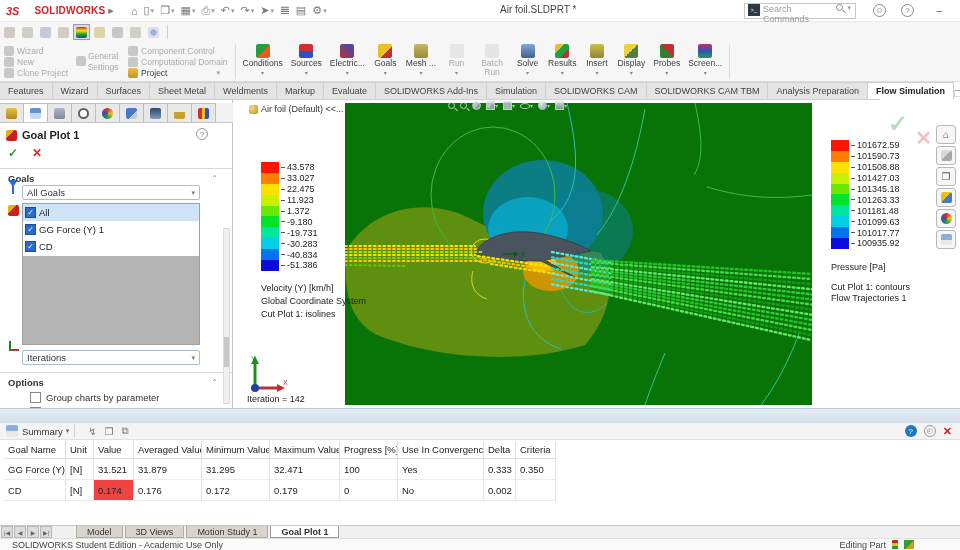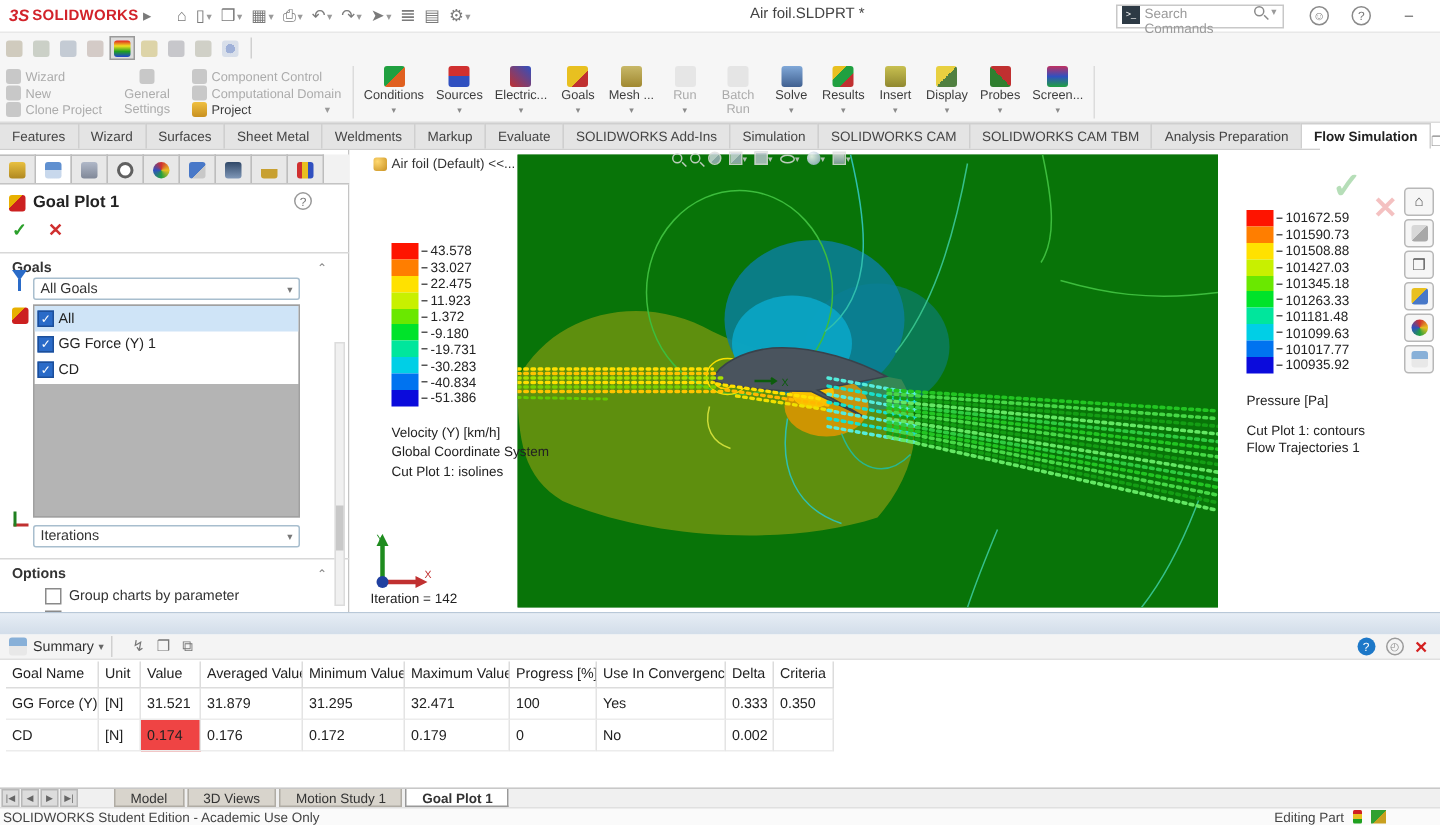--- a/index.html
+++ b/index.html
@@ -2,21 +2,21 @@
 <html><head>
 <meta charset="utf-8">
 <style>
 *{box-sizing:border-box;margin:0;padding:0}
 body{font-family:"Liberation Sans",sans-serif;background:#fff}
 #app{position:relative;width:960px;height:550px;background:#fff;overflow:hidden;font-size:10px;color:#333}
 .abs{position:absolute}
 
 #titlebar{left:0;top:0;width:960px;height:22px;background:#fff;border-bottom:1px solid #e8e8e8;display:flex;align-items:center}
 .swlogo{display:flex;align-items:center;margin-left:6px}
-.swds{color:#d2232a;font-weight:bold;font-style:italic;font-size:11px;margin-right:2px}
+.swds{color:#d2232a;font-weight:bold;font-style:italic;font-size:11px;margin-right:15px}
 .swname{color:#d2232a;font-weight:bold;font-size:10px;letter-spacing:.2px}
 .tb-ic{color:#7a7a7a;font-size:11px;margin:0 3px;display:inline-flex;align-items:center}
 .tb-car{color:#9a9a9a;font-size:7px;margin-left:1px}
 #doc-title{position:absolute;left:500px;top:4px;font-size:10px;color:#444}
 #searchbox{position:absolute;left:744px;top:3px;width:112px;height:16px;border:1px solid #c8c8c8;background:#fff;display:flex;}
 .termic{width:12px;height:12px;background:#2d3a45;color:#fff;font-size:6px;display:flex;align-items:center;justify-content:center;margin:0 3px}
 .search-ph{color:#9a9a9a;font-size:9px;flex:1}
 .mag{width:7px;height:7px;border:1.4px solid #8a8a8a;border-radius:50%;position:relative;display:inline-block}
 .mag:after{content:"";position:absolute;width:4px;height:1.4px;background:#8a8a8a;left:5px;top:6px;transform:rotate(45deg)}
 .circ-ic{width:13px;height:13px;border:1px solid #8a8a8a;border-radius:50%;display:inline-flex;align-items:center;justify-content:center;color:#777;font-size:8px;margin-left:7px}
@@ -34,21 +34,21 @@
 .dis{color:#ababab}
 .en{color:#3c3c3c}
 .micon{width:10px;height:10px;border-radius:2px;flex:0 0 auto}
 .rib-sep{width:1px;background:#dcdcdc;margin:2px 3px}
 .bigbtn{display:flex;flex-direction:column;align-items:center;justify-content:flex-start;padding:2px 4px 0;min-width:33px}
 .bigbtn .ric{width:14px;height:14px;border-radius:2px;margin-bottom:1px}
 .bigbtn .lbl{font-size:8.5px;color:#3c3c3c;white-space:nowrap;line-height:1.1;text-align:center}
 .bigbtn.disb .lbl{color:#ababab}
 .bigbtn.disb .ric{opacity:.35;filter:grayscale(1)}
 .bigbtn .car{color:#8a8a8a;font-size:6px;margin-top:1px}
-.gensett{display:flex;flex-direction:column;align-items:center;justify-content:center;font-size:8.5px;color:#ababab;padding:0 4px;text-align:center;line-height:1.2;max-width:52px}
+.gensett{display:flex;align-items:center;justify-content:center;font-size:8.5px;color:#ababab;padding:0 4px;text-align:center;line-height:1.2;max-width:52px}
 
 #cmdtabs{left:0;top:82px;width:880px;height:18px;background:#eeeeee;border-bottom:1px solid #cfcfcf;display:flex;align-items:flex-end}
 .ctab{height:17px;display:flex;align-items:center;padding:0 8px;font-size:9px;color:#444;background:#e4e4e4;border:1px solid #cfcfcf;border-bottom:none;margin-left:-1px;white-space:nowrap}
 .ctab.active{background:#fff;font-weight:bold;color:#222}
 .winics{margin-left:auto;display:flex;align-items:center;gap:6px;padding-right:6px;color:#8a8a8a;font-size:9px}
 
 #leftpanel{left:0;top:100px;width:233px;height:308px;background:#fff;border-right:1px solid #c4c4c4}
 #paneltabs{position:absolute;left:0;top:3px;width:233px;height:20px;display:flex;border-bottom:1px solid #c4c4c4;background:#f2f2f2}
 .ptab{width:25px;height:19px;border:1px solid #bdbdbd;border-bottom:none;display:flex;align-items:center;justify-content:center;background:#e8e8e8;margin-left:-1px}
 .ptab.active{background:#fff}
@@ -122,21 +122,21 @@
 .redx{color:#d42020;font-weight:bold;font-size:11px}
 #sumtable{position:absolute;left:4px;top:32px;display:grid;grid-template-columns:62px 28px 40px 68px 68px 70px 58px 86px 32px 40px;font-size:9.5px;color:#222}
 #sumtable .hc{height:18px;display:flex;align-items:center;padding-left:4px;border-right:1px solid #dcdcdc;border-bottom:1px solid #dcdcdc;white-space:nowrap;overflow:hidden}
 #sumtable .dc{height:21px;display:flex;align-items:center;padding-left:4px;border-right:1px solid #e4e4e4;border-bottom:1px solid #ececec;white-space:nowrap;overflow:hidden}
 .hl{background:#ef4444}
 
 #bottomtabs{left:0;top:525px;width:960px;height:13px;background:#f0f0f0;border-top:1px solid #c8c8c8;display:flex;align-items:stretch;font-size:9px}
 .navbtn{width:12px;display:flex;align-items:center;justify-content:center;background:#dcdcdc;border:1px solid #b8b8b8;color:#666;font-size:6px;margin-left:1px}
 .btab{display:flex;align-items:center;padding:0 10px;background:#d8d4cc;border:1px solid #b0aca4;border-top:none;color:#333;margin-left:2px}
 .btab.active{background:#fff;font-weight:bold;border-color:#999}
-#statusbar{left:0;top:538px;width:960px;height:12px;background:#fafafa;border-top:1px solid #e0e0e0;display:flex;align-items:center;font-size:9px;color:#444;padding:0 2px}
+#statusbar{left:0;top:538px;width:960px;height:12px;background:#fafafa;border-top:1px solid #e0e0e0;display:flex;align-items:center;font-size:9px;color:#444;padding:0 12px}
 #status-right{margin-left:auto;display:flex;align-items:center;gap:6px;padding-right:34px}
 .tl-ic{width:6px;height:9px;background:linear-gradient(#d02020 33%,#e8c020 33%,#e8c020 66%,#20a020 66%);border-radius:1px}
 .flag-ic{width:10px;height:9px;background:linear-gradient(135deg,#30a030 55%,#c8a020 55%)}
 </style>
 </head>
 <body>
 
 <div id="app">
 
   <div id="titlebar" class="abs">

